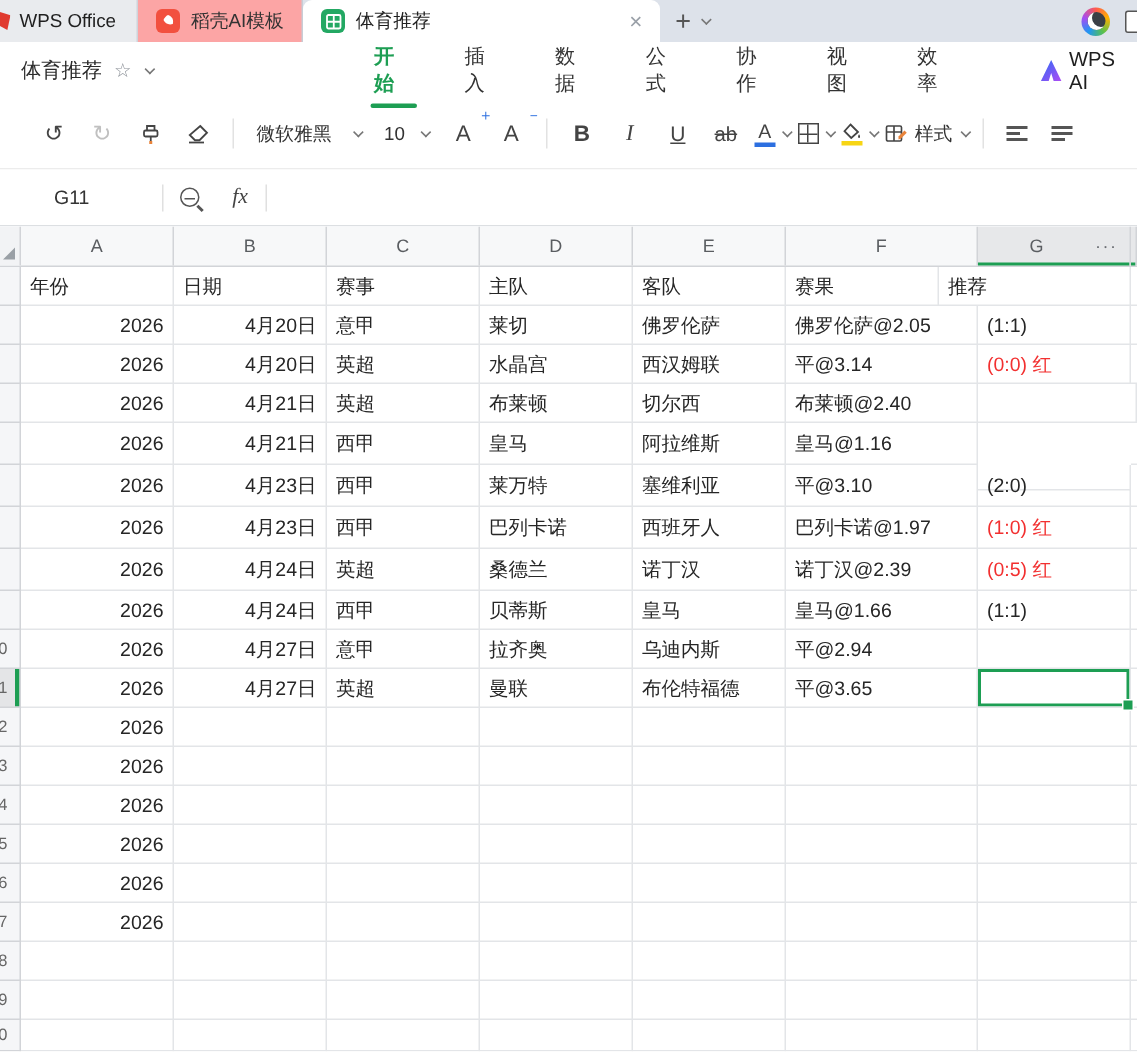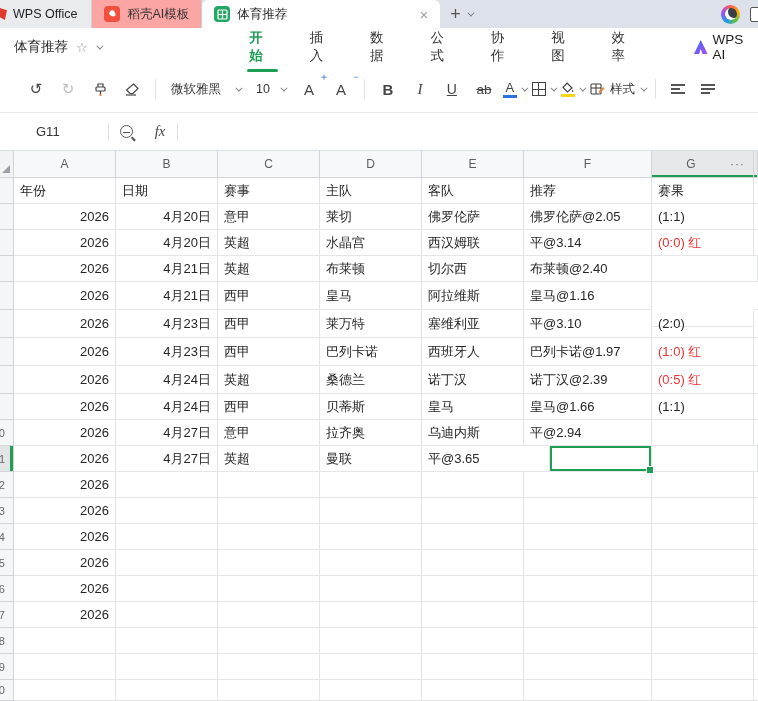--- a/index.html
+++ b/index.html
@@ -289,22 +289,22 @@
         <div class="colhdr selcol" style="flex: 1 1 0%;"></div>
       </div>
     <div id="gridrows">
         <div class="sheetrow" style="height: 26px;">
           <div class="rowhdr"></div>
           <div class="cell" style="width: 102px; flex: 0 0 102px;">年份</div>
           <div class="cell" style="width: 102px; flex: 0 0 102px;">日期</div>
           <div class="cell" style="width: 102px; flex: 0 0 102px;">赛事</div>
           <div class="cell" style="width: 102px; flex: 0 0 102px;">主队</div>
           <div class="cell" style="width: 102px; flex: 0 0 102px;">客队</div>
+          <div class="cell" style="width: 102px; flex: 0 0 102px;">赛果</div>
           <div class="cell" style="width: 128px; flex: 0 0 128px;">推荐</div>
-          <div class="cell" style="width: 102px; flex: 0 0 102px;">赛果</div>
           <div class="cell" style="flex: 1 1 0%;"></div>
         </div>
         <div class="sheetrow" style="height: 26px;">
           <div class="rowhdr"></div>
           <div class="cell num" style="width: 102px; flex: 0 0 102px;">2026</div>
           <div class="cell num" style="width: 102px; flex: 0 0 102px;">4月20日</div>
           <div class="cell" style="width: 102px; flex: 0 0 102px;">意甲</div>
           <div class="cell" style="width: 102px; flex: 0 0 102px;">莱切</div>
           <div class="cell" style="width: 102px; flex: 0 0 102px;">佛罗伦萨</div>
           <div class="cell" style="width: 128px; flex: 0 0 128px;">佛罗伦萨@2.05</div>
@@ -401,20 +401,21 @@
           <div class="cell" style="flex: 1 1 0%;"></div>
         </div>
         <div class="sheetrow" style="height: 26px;">
           <div class="rowhdr selrow">
             <span class="num">11</span>
           </div>
           <div class="cell num" style="width: 102px; flex: 0 0 102px;">2026</div>
           <div class="cell num" style="width: 102px; flex: 0 0 102px;">4月27日</div>
           <div class="cell" style="width: 102px; flex: 0 0 102px;">英超</div>
           <div class="cell" style="width: 102px; flex: 0 0 102px;">曼联</div>
+          <div class="cell" style="width: 102px; flex: 0 0 102px;">布伦特福德</div>
           <div class="cell" style="width: 128px; flex: 0 0 128px;">平@3.65</div>
           <div class="cell selcell" style="width: 102px; flex: 0 0 102px;"></div>
           <div class="cell" style="flex: 1 1 0%;"></div>
         </div>
         <div class="sheetrow" style="height: 26px;">
           <div class="rowhdr">
             <span class="num">12</span>
           </div>
           <div class="cell num" style="width: 102px; flex: 0 0 102px;">2026</div>
           <div class="cell num" style="width: 102px; flex: 0 0 102px;"></div>

